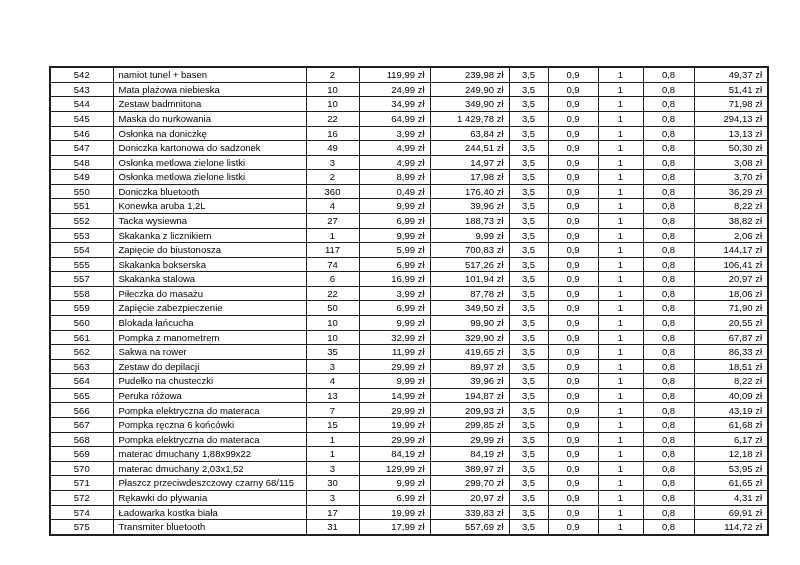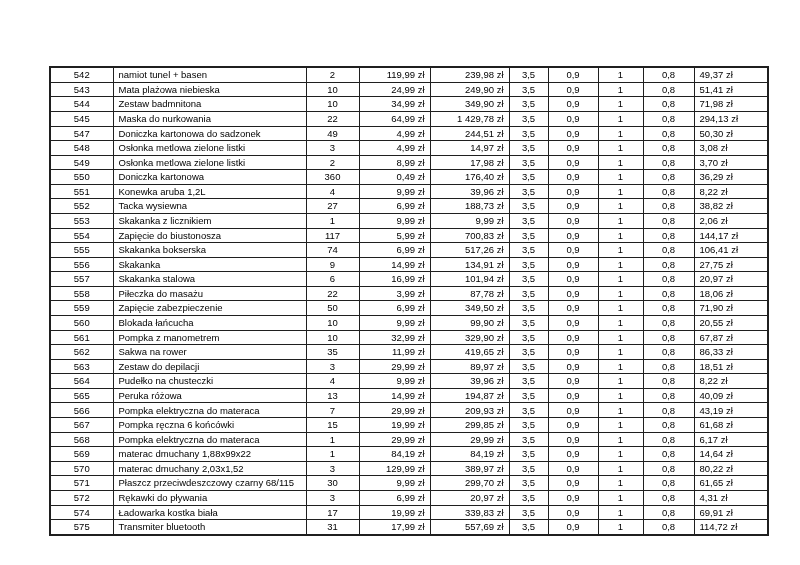--- a/index.html
+++ b/index.html
@@ -38,21 +38,21 @@
   }
   table.inv td:nth-child(1) { text-align: center; }
   table.inv td:nth-child(2) { text-align: left; margin-top: 39px; }
   table.inv td:nth-child(3) { text-align: center; }
   table.inv td:nth-child(4),
   table.inv td:nth-child(5) { text-align: right; }
   table.inv td:nth-child(6),
   table.inv td:nth-child(7),
   table.inv td:nth-child(8),
   table.inv td:nth-child(9) { text-align: center; }
-  table.inv td:nth-child(10) { text-align: left; }
+  table.inv td:nth-child(10) { text-align: right; }
 </style>
 </head>
 <body>
 
 <div class="page">
   <table class="inv">
     <colgroup>
       <col style="width:63px">
       <col style="width:193px">
       <col style="width:53px">
@@ -107,20 +107,32 @@
           <td>22</td>
           <td>64,99 zł</td>
           <td>1 429,78 zł</td>
           <td>3,5</td>
           <td>0,9</td>
           <td>1</td>
           <td>0,8</td>
           <td>294,13 zł</td>
         </tr>
         <tr>
+          <td>546</td>
+          <td>Osłonka na doniczkę</td>
+          <td>16</td>
+          <td>3,99 zł</td>
+          <td>63,84 zł</td>
+          <td>3,5</td>
+          <td>0,9</td>
+          <td>1</td>
+          <td>0,8</td>
+          <td>13,13 zł</td>
+        </tr>
+        <tr>
           <td>547</td>
           <td>Doniczka kartonowa do sadzonek</td>
           <td>49</td>
           <td>4,99 zł</td>
           <td>244,51 zł</td>
           <td>3,5</td>
           <td>0,9</td>
           <td>1</td>
           <td>0,8</td>
           <td>50,30 zł</td>
@@ -144,21 +156,21 @@
           <td>8,99 zł</td>
           <td>17,98 zł</td>
           <td>3,5</td>
           <td>0,9</td>
           <td>1</td>
           <td>0,8</td>
           <td>3,70 zł</td>
         </tr>
         <tr>
           <td>550</td>
-          <td>Doniczka kartonowa</td>
+          <td>Doniczka bluetooth</td>
           <td>360</td>
           <td>0,49 zł</td>
           <td>176,40 zł</td>
           <td>3,5</td>
           <td>0,9</td>
           <td>1</td>
           <td>0,8</td>
           <td>36,29 zł</td>
         </tr>
         <tr>
@@ -215,32 +227,20 @@
           <td>74</td>
           <td>6,99 zł</td>
           <td>517,26 zł</td>
           <td>3,5</td>
           <td>0,9</td>
           <td>1</td>
           <td>0,8</td>
           <td>106,41 zł</td>
         </tr>
         <tr>
-          <td>556</td>
-          <td>Skakanka</td>
-          <td>9</td>
-          <td>14,99 zł</td>
-          <td>134,91 zł</td>
-          <td>3,5</td>
-          <td>0,9</td>
-          <td>1</td>
-          <td>0,8</td>
-          <td>27,75 zł</td>
-        </tr>
-        <tr>
           <td>557</td>
           <td>Skakanka stalowa</td>
           <td>6</td>
           <td>16,99 zł</td>
           <td>101,94 zł</td>
           <td>3,5</td>
           <td>0,9</td>
           <td>1</td>
           <td>0,8</td>
           <td>20,97 zł</td>
@@ -380,33 +380,33 @@
         <tr>
           <td>569</td>
           <td>materac dmuchany 1,88x99x22</td>
           <td>1</td>
           <td>84,19 zł</td>
           <td>84,19 zł</td>
           <td>3,5</td>
           <td>0,9</td>
           <td>1</td>
           <td>0,8</td>
-          <td>14,64 zł</td>
+          <td>12,18 zł</td>
         </tr>
         <tr>
           <td>570</td>
           <td>materac dmuchany 2,03x1,52</td>
           <td>3</td>
           <td>129,99 zł</td>
           <td>389,97 zł</td>
           <td>3,5</td>
           <td>0,9</td>
           <td>1</td>
           <td>0,8</td>
-          <td>80,22 zł</td>
+          <td>53,95 zł</td>
         </tr>
         <tr>
           <td>571</td>
           <td>Płaszcz przeciwdeszczowy czarny 68/115</td>
           <td>30</td>
           <td>9,99 zł</td>
           <td>299,70 zł</td>
           <td>3,5</td>
           <td>0,9</td>
           <td>1</td>

